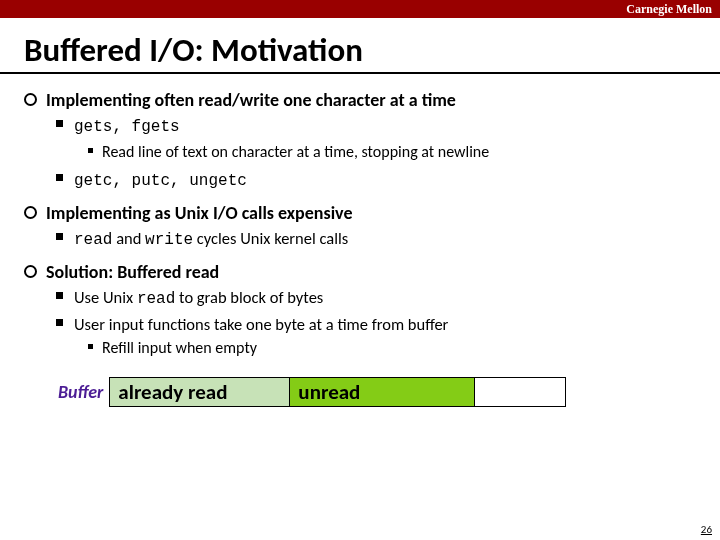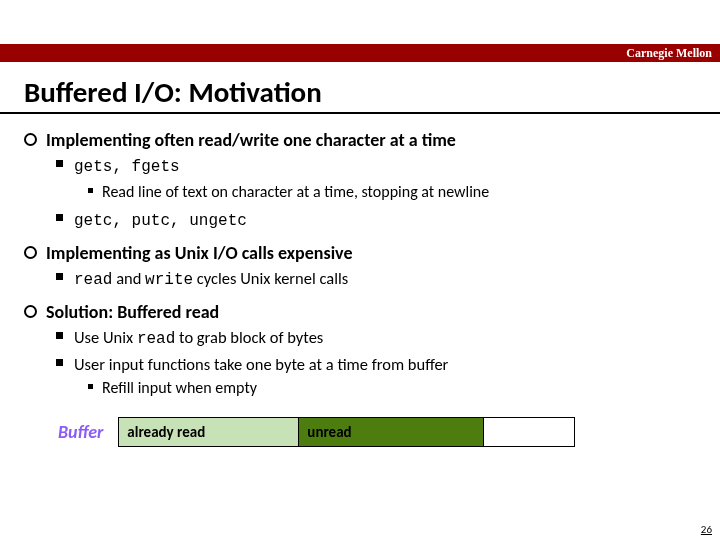--- a/index.html
+++ b/index.html
@@ -14,24 +14,23 @@
   .topbar {
     background: #990000;
     color: #fff;
     height: 18px;
     text-align: right;
     padding-right: 8px;
     font-weight: bold;
     font-size: 12px;
     line-height: 18px;
     font-family: "Times New Roman", serif;
-    margin-top: 44px;
   }
   .title {
-    font-size: 29px;
+    font-size: 33px;
     font-weight: bold;
     margin: 12px 0 2px 24px;
     font-family: Calibri, Arial, sans-serif;
   }
   .rule {
     border: none;
     border-top: 2px solid #000;
     margin: 0 0 14px 0;
   }
   .content {
@@ -72,44 +71,44 @@
   code {
     font-family: "Courier New", monospace;
     font-size: 16px;
   }
   .buffer-row {
     display: flex;
     align-items: stretch;
     margin: 18px 0 0 34px;
   }
   .buffer-label {
-    color: #8b5cf6;
+    color: #4c1d95;
     font-style: italic;
     font-weight: bold;
     font-size: 18px;
-    padding-right: 15px;
+    padding-right: 6px;
     display: flex;
     align-items: center;
   }
   .buffer-box {
     display: flex;
     border: 1.5px solid #000;
     height: 30px;
   }
   .seg {
     border-right: 1.5px solid #000;
     display: flex;
     align-items: center;
     padding: 9px 8px;
     font-weight: bold;
-    font-size: 15px;
+    font-size: 21px;
   }
   .seg:last-child { border-right: none; }
   .seg-read   { background: #c7e2b7; width: 180px; }
-  .seg-unread { background: #4d7c0f; width: 185px; }
+  .seg-unread { background: #84cc16; width: 185px; }
   .seg-empty  { background: #fff;    width: 90px;  }
   .pagenum {
     position: absolute;
     bottom: 4px;
     right: 8px;
     font-size: 11px;
     color: #000;
     text-decoration: underline;
   }
 </style>

